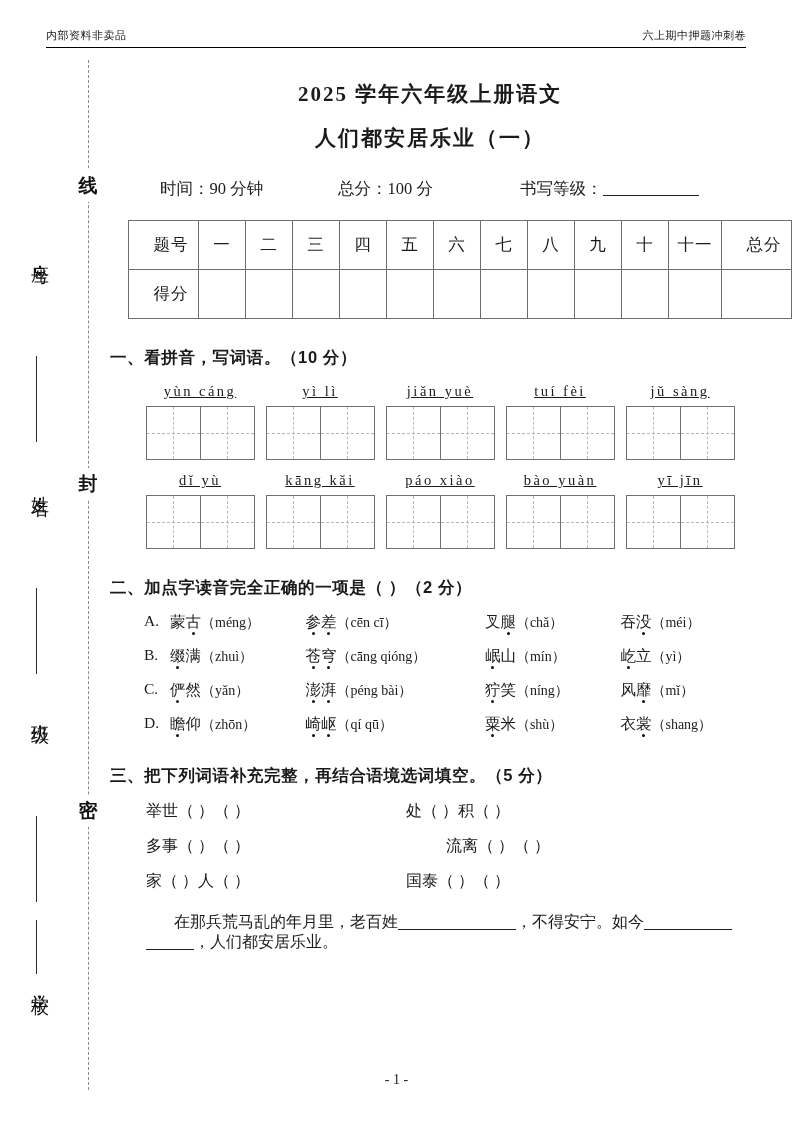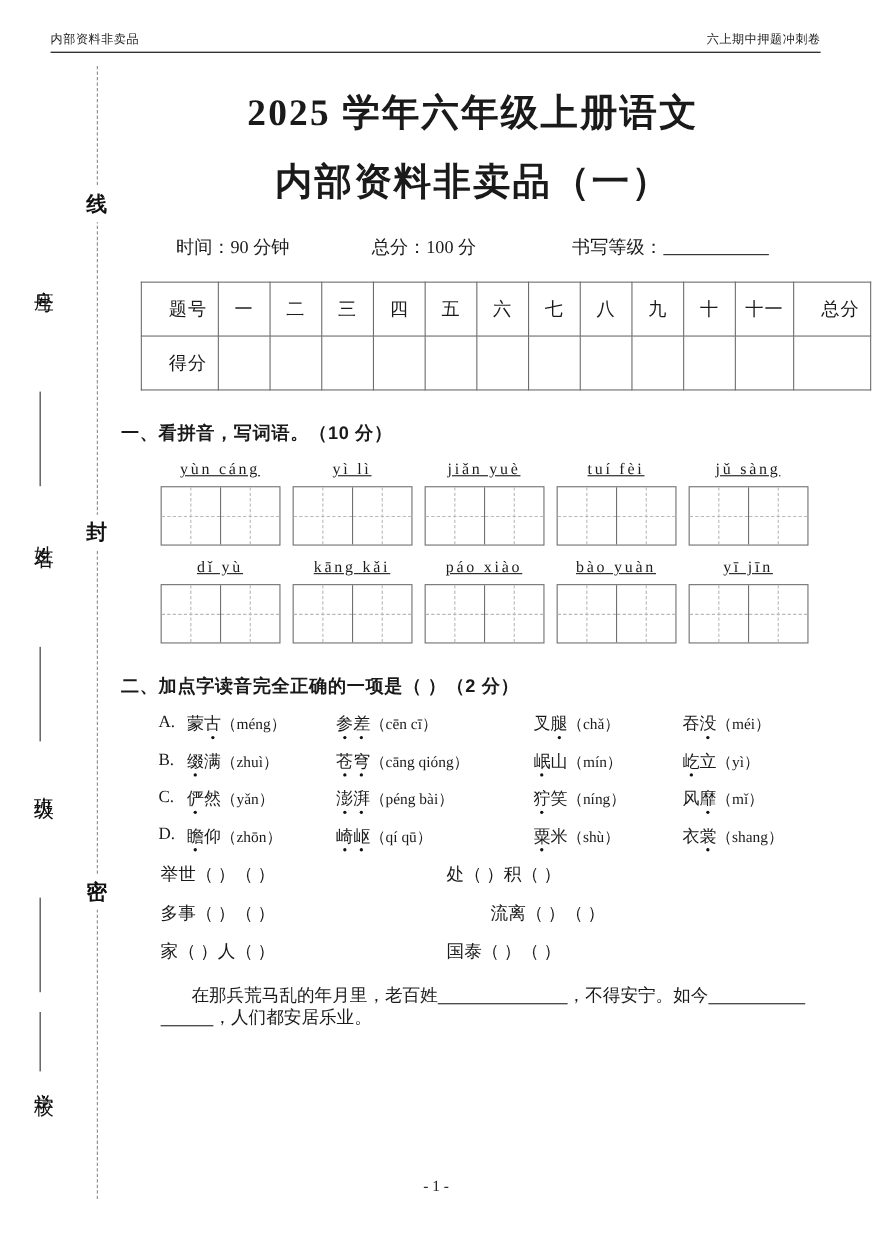--- a/index.html
+++ b/index.html
@@ -80,21 +80,21 @@
   
   #sheet {
     position: absolute;
     left: 110px;
     top: 62px;
     width: 640px;
   }
 
   .doc-title {
     text-align: center;
-    font-size: 34px;
+    font-size: 21px;
     font-weight: 700;
     letter-spacing: 2px;
     margin: 18px 0 0 0;
     font-family: "Liberation Serif", serif;
   }
   .doc-title.line2 { margin-top: 16px; }
 
   .info-row {
     display: flex;
     margin: 26px 0 0 0;
@@ -280,21 +280,21 @@
   <div class="field-label" style="top:650px;">班级：</div>
   <div class="field-rule" style="top:756px; height:86px;"></div>
 
   <div class="field-label" style="top:920px;">学校：</div>
   <div class="field-rule" style="top:860px; height:54px;"></div>
 </div>
 
 <div id="sheet">
 
   <div class="doc-title">2025 学年六年级上册语文</div>
-  <div class="doc-title line2">内部资料非卖品（一）</div>
+  <div class="doc-title line2">人们都安居乐业（一）</div>
 
   <div class="info-row">
     <span class="info-cell t">时间：90 分钟</span>
     <span class="info-cell s">总分：100 分</span>
     <span class="info-cell">
       <span>书写等级：</span><span class="blank-rule"></span>
     </span>
   </div>
 
   <table id="score-table">
@@ -441,20 +441,21 @@
   </div>
 
   <div class="opt-row">
     <span class="opt-letter">D.</span>
     <span class="opt-item w1"><span class="dotted">瞻</span>仰<span class="py">（zhōn）</span></span>
     <span class="opt-item w2"><span class="dotted">崎</span><span class="dotted">岖</span><span class="py">（qí qū）</span></span>
     <span class="opt-item w3"><span class="dotted">粟</span>米<span class="py">（shù）</span></span>
     <span class="opt-item w4">衣<span class="dotted">裳</span><span class="py">（shang）</span></span>
   </div>
 
+  <div class="q-heading" style="margin-top:30px;">三、把下列词语补充完整，再结合语境选词填空。（5 分）</div>
 
   <div class="idiom-row">
     <span class="idiom-cell left">举世（        ）（        ）</span>
     <span class="idiom-cell right">处（        ）积（        ）</span>
   </div>
   <div class="idiom-row">
     <span class="idiom-cell right">多事（        ）（        ）</span>
     <span class="idiom-cell left">流离（        ）（        ）</span>
   </div>
   <div class="idiom-row">

